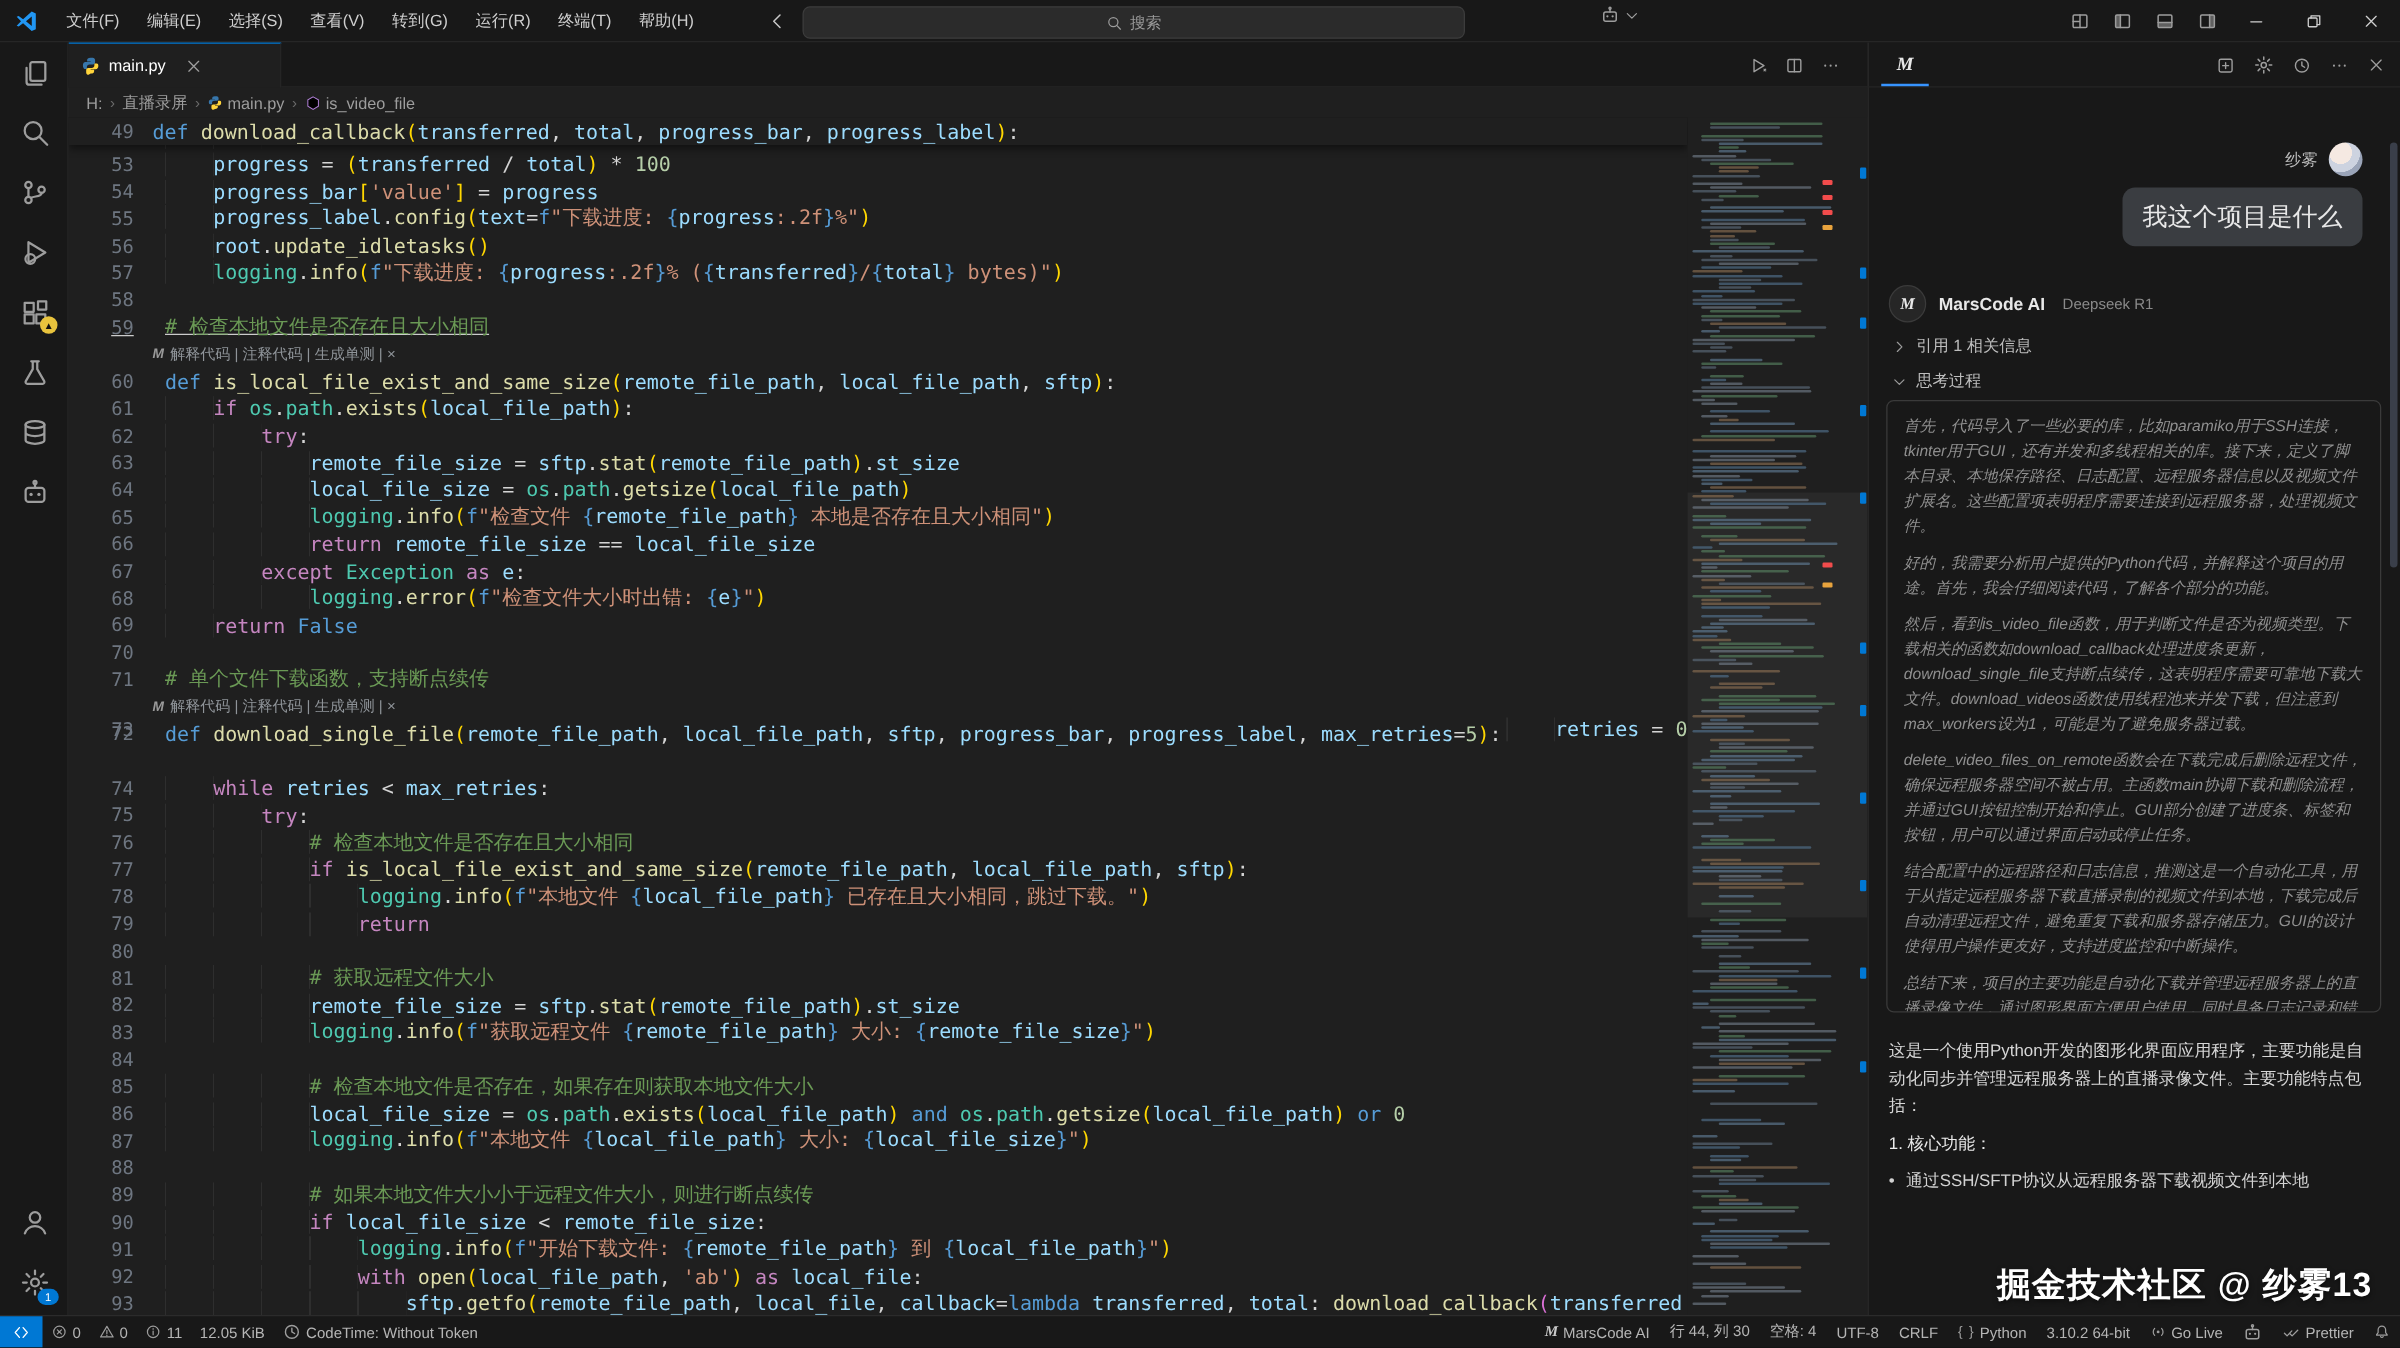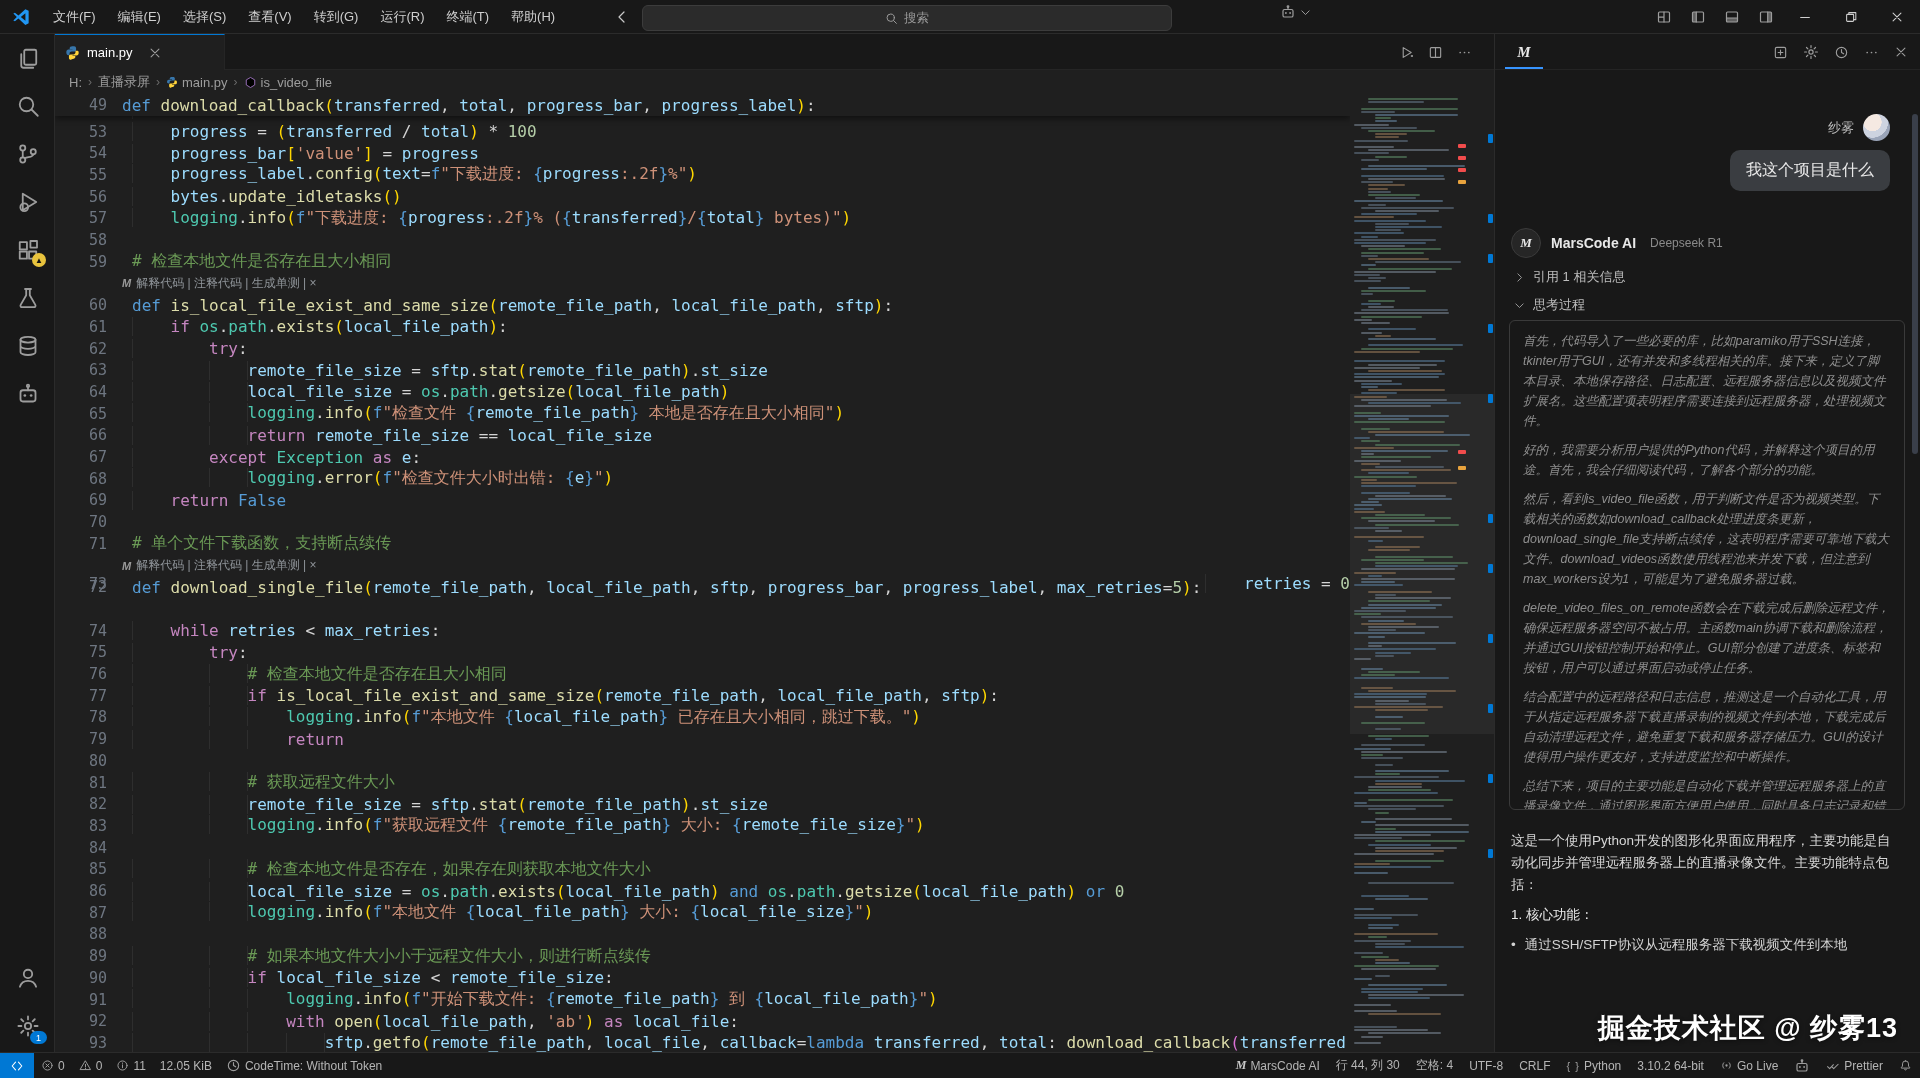--- a/index.html
+++ b/index.html
@@ -80,21 +80,21 @@
   #panel-logo{position:absolute;left:14px;top:7px;width:30px;height:22px;display:flex;align-items:center;justify-content:center}
   .mlogo{font-style:italic;font-weight:bold;color:#e8e8e8;font-family:"Liberation Serif",serif}
   #panel-tab-underline{position:absolute;left:10px;top:33px;width:38px;height:2px;background:#3794ff}
   #panel-header-icons{position:absolute;right:12px;top:0;height:36px;display:flex;align-items:center;gap:15px;color:#b6b6b6}
 
   #chat{position:absolute;left:0;top:36px;width:100%;height:892px;overflow:hidden}
   #user-row{position:absolute;right:30px;top:44px;display:flex;align-items:center;gap:9px}
   #user-name{font-size:13px;color:#bdbdbd}
   #user-avatar{width:27px;height:27px;border-radius:50%;
     background:radial-gradient(circle at 35% 30%,#f5e9e2 0 35%,#cdd3e0 36% 60%,#9aa4b8 61% 100%);}
-  #user-bubble{position:absolute;right:30px;top:80px;background:#3a3d41;color:#e8e8e8;font-size:16px;
+  #user-bubble{position:absolute;right:30px;top:80px;background:#3a3d41;color:#e8e8e8;font-size:20px;
                padding:10px 16px;border-radius:10px}
   #ai-row{position:absolute;left:16px;top:158px;display:flex;align-items:center;gap:10px}
   #ai-avatar{width:28px;height:28px;border-radius:50%;background:#262626;border:1px solid #3a3a3a;
              display:flex;align-items:center;justify-content:center}
   #ai-name{font-size:14px;font-weight:bold;color:#e8e8e8}
   #ai-model{font-size:12px;color:#8a8a8a;margin-left:4px}
   .fold-row{position:absolute;left:18px;display:flex;align-items:center;gap:7px;font-size:13px;color:#bdbdbd}
   .fold-row .chev{color:#9a9a9a}
   #thought-box{position:absolute;left:14px;top:250px;width:368px;height:468px;border:1px solid #3a3a3a;
                border-radius:6px;padding:10px 13px;overflow:hidden}
@@ -379,24 +379,24 @@
         <span>is_video_file</span>
       </span>
     </div>
 
   <div id="code-area">
     <div id="rows">
         <div class="crow" style="top: 5px;"><span class="ln">52</span><span class="codetxt"><span class="tk-i">        </span><span class="tk-c">return</span></span></div>
         <div class="crow" style="top: 26.7px;"><span class="ln">53</span><span class="codetxt"><span class="tk-i">    </span><span class="tk-v">progress</span><span class="tk-o"> = </span><span class="tk-p1">(</span><span class="tk-v">transferred</span><span class="tk-o"> / </span><span class="tk-v">total</span><span class="tk-p1">)</span><span class="tk-o"> * </span><span class="tk-n">100</span></span></div>
         <div class="crow" style="top: 48.4px;"><span class="ln">54</span><span class="codetxt"><span class="tk-i">    </span><span class="tk-v">progress_bar</span><span class="tk-p1">[</span><span class="tk-s">'value'</span><span class="tk-p1">]</span><span class="tk-o"> = </span><span class="tk-v">progress</span></span></div>
         <div class="crow" style="top: 70.1px;"><span class="ln">55</span><span class="codetxt"><span class="tk-i">    </span><span class="tk-v">progress_label</span><span class="tk-o">.</span><span class="tk-f">config</span><span class="tk-p1">(</span><span class="tk-v">text</span><span class="tk-o">=</span><span class="tk-k">f</span><span class="tk-s">"下载进度: </span><span class="tk-fb">{</span><span class="tk-v">progress</span><span class="tk-s">:.2f</span><span class="tk-fb">}</span><span class="tk-s">%"</span><span class="tk-p1">)</span></span></div>
-        <div class="crow" style="top: 91.8px;"><span class="ln">56</span><span class="codetxt"><span class="tk-i">    </span><span class="tk-v">bytes</span><span class="tk-o">.</span><span class="tk-f">update_idletasks</span><span class="tk-p1">(</span><span class="tk-p1">)</span></span></div>
+        <div class="crow" style="top: 91.8px;"><span class="ln">56</span><span class="codetxt"><span class="tk-i">    </span><span class="tk-v">root</span><span class="tk-o">.</span><span class="tk-f">update_idletasks</span><span class="tk-p1">(</span><span class="tk-p1">)</span></span></div>
         <div class="crow" style="top: 113.5px;"><span class="ln">57</span><span class="codetxt"><span class="tk-i">    </span><span class="tk-m">logging</span><span class="tk-o">.</span><span class="tk-f">info</span><span class="tk-p1">(</span><span class="tk-k">f</span><span class="tk-s">"下载进度: </span><span class="tk-fb">{</span><span class="tk-v">progress</span><span class="tk-s">:.2f</span><span class="tk-fb">}</span><span class="tk-s">% (</span><span class="tk-fb">{</span><span class="tk-v">transferred</span><span class="tk-fb">}</span><span class="tk-s">/</span><span class="tk-fb">{</span><span class="tk-v">total</span><span class="tk-fb">}</span><span class="tk-s"> bytes)"</span><span class="tk-p1">)</span></span></div>
         <div class="crow" style="top: 135.2px;"><span class="ln">58</span><span class="codetxt"></span></div>
-        <div class="crow" style="top: 156.9px;"><span class="ln">59</span><span class="codetxt"><span class="tk-C"># 检查本地文件是否存在且大小相同</span></span></div>
+        <div class="crow" style="top: 156.9px; text-decoration: underline;"><span class="ln">59</span><span class="codetxt"><span class="tk-C"># 检查本地文件是否存在且大小相同</span></span></div>
         <div class="lensrow" style="top: 178.6px;">
           <span class="mtiny">M</span>
           <span>解释代码 | 注释代码 | 生成单测 | ×</span>
         </div>
         <div class="crow" style="top: 200.3px;"><span class="ln">60</span><span class="codetxt"><span class="tk-k">def</span><span class="tk-o"> </span><span class="tk-f">is_local_file_exist_and_same_size</span><span class="tk-p1">(</span><span class="tk-v">remote_file_path</span><span class="tk-o">, </span><span class="tk-v">local_file_path</span><span class="tk-o">, </span><span class="tk-v">sftp</span><span class="tk-p1">)</span><span class="tk-o">:</span></span></div>
         <div class="crow" style="top: 222px;"><span class="ln">61</span><span class="codetxt"><span class="tk-i">    </span><span class="tk-c">if</span><span class="tk-o"> </span><span class="tk-m">os</span><span class="tk-o">.</span><span class="tk-m">path</span><span class="tk-o">.</span><span class="tk-f">exists</span><span class="tk-p1">(</span><span class="tk-v">local_file_path</span><span class="tk-p1">)</span><span class="tk-o">:</span></span></div>
         <div class="crow" style="top: 243.7px;"><span class="ln">62</span><span class="codetxt"><span class="tk-i">        </span><span class="tk-c">try</span><span class="tk-o">:</span></span></div>
         <div class="crow" style="top: 265.4px;"><span class="ln">63</span><span class="codetxt"><span class="tk-i">            </span><span class="tk-v">remote_file_size</span><span class="tk-o"> = </span><span class="tk-v">sftp</span><span class="tk-o">.</span><span class="tk-f">stat</span><span class="tk-p1">(</span><span class="tk-v">remote_file_path</span><span class="tk-p1">)</span><span class="tk-o">.</span><span class="tk-v">st_size</span></span></div>
         <div class="crow" style="top: 287.1px;"><span class="ln">64</span><span class="codetxt"><span class="tk-i">            </span><span class="tk-v">local_file_size</span><span class="tk-o"> = </span><span class="tk-m">os</span><span class="tk-o">.</span><span class="tk-m">path</span><span class="tk-o">.</span><span class="tk-f">getsize</span><span class="tk-p1">(</span><span class="tk-v">local_file_path</span><span class="tk-p1">)</span></span></div>
         <div class="crow" style="top: 308.8px;"><span class="ln">65</span><span class="codetxt"><span class="tk-i">            </span><span class="tk-m">logging</span><span class="tk-o">.</span><span class="tk-f">info</span><span class="tk-p1">(</span><span class="tk-k">f</span><span class="tk-s">"检查文件 </span><span class="tk-fb">{</span><span class="tk-v">remote_file_path</span><span class="tk-fb">}</span><span class="tk-s"> 本地是否存在且大小相同"</span><span class="tk-p1">)</span></span></div>

